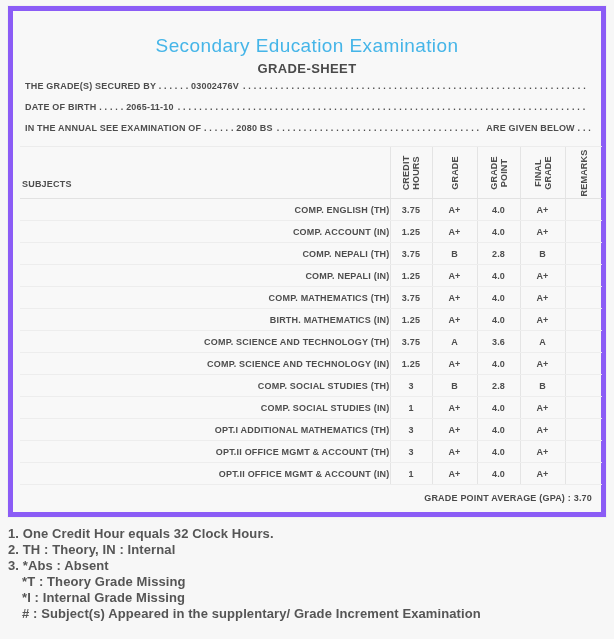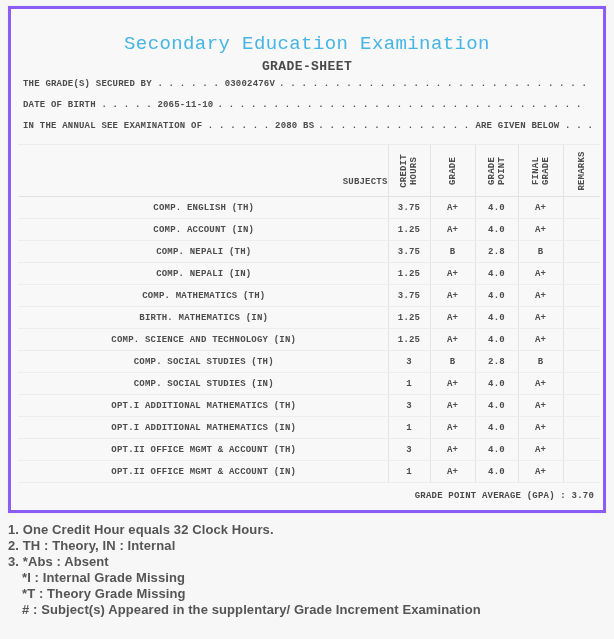--- a/index.html
+++ b/index.html
@@ -8,24 +8,23 @@
     width: 614px;
     height: 639px;
     overflow: hidden;
     background: #f7f7f7;
     font-family: "Liberation Sans", sans-serif;
     color: #4d4d4d;
   }
   .panel {
     margin: 6px 8px 0 8px;
     background: #f8f8f8;
-    border: 3px solid #8b5cf6;
+    border: 5px solid #8b5cf6;
     box-shadow: 0 0 0 1px #f1f1f1;
     padding-bottom: 9px;
-    font-family: Liberation Mono, monospace;
   }
   .title {
     padding-top: 24px;
     text-align: center;
     font-size: 19px;
     line-height: 22px;
     font-weight: 400;
     letter-spacing: 0.4px;
     color: #45b5e8;
   }
@@ -71,21 +70,20 @@
     font-size: 9px;
     font-weight: 700;
     letter-spacing: 0.2px;
     color: #4d4d4d;
     padding: 0;
   }
   .grade-table thead th {
     height: 42px;
     border-top: 1px solid #ececec;
     border-bottom: 1px solid #e2e2e2;
-    text-align: right;
   }
   .grade-table th:not(:first-child),
   .grade-table td:not(:first-child) {
     border-left: 1px solid #e4e4e4;
     text-align: center;
   }
   .th-subjects {
     text-align: left;
     vertical-align: bottom;
     padding-left: 2px !important;
@@ -100,21 +98,21 @@
     transform: translate(-50%, -50%) rotate(-90deg);
     white-space: pre-line;
     text-align: center;
     line-height: 10px;
   }
   .grade-table tbody td {
     height: 21px;
     border-bottom: 1px solid #ededed;
   }
   .grade-table tbody td:first-child {
-    text-align: center;
+    text-align: right;
     padding-left: 2px;
   }
   .gpa-row {
     margin: 8px 9px 0 0;
     text-align: right;
     font-size: 9px;
     font-weight: 700;
     letter-spacing: 0.2px;
     color: #4a4a4a;
   }
@@ -229,20 +227,28 @@
         </tr>
         <tr>
           <td>BIRTH. MATHEMATICS (IN)</td>
           <td>1.25</td>
           <td>A+</td>
           <td>4.0</td>
           <td>A+</td>
           <td></td>
         </tr>
         <tr>
+          <td>COMP. SCIENCE AND TECHNOLOGY (TH)</td>
+          <td>3.75</td>
+          <td>A</td>
+          <td>3.6</td>
+          <td>A</td>
+          <td></td>
+        </tr>
+        <tr>
           <td>COMP. SCIENCE AND TECHNOLOGY (IN)</td>
           <td>1.25</td>
           <td>A+</td>
           <td>4.0</td>
           <td>A+</td>
           <td></td>
         </tr>
         <tr>
           <td>COMP. SOCIAL STUDIES (TH)</td>
           <td>3</td>
@@ -261,28 +267,20 @@
         </tr>
         <tr>
           <td>OPT.I ADDITIONAL MATHEMATICS (TH)</td>
           <td>3</td>
           <td>A+</td>
           <td>4.0</td>
           <td>A+</td>
           <td></td>
         </tr>
         <tr>
-          <td>OPT.I ADDITIONAL MATHEMATICS (IN)</td>
-          <td>1</td>
-          <td>A+</td>
-          <td>4.0</td>
-          <td>A+</td>
-          <td></td>
-        </tr>
-        <tr>
           <td>OPT.II OFFICE MGMT &amp; ACCOUNT (TH)</td>
           <td>3</td>
           <td>A+</td>
           <td>4.0</td>
           <td>A+</td>
           <td></td>
         </tr>
         <tr>
           <td>OPT.II OFFICE MGMT &amp; ACCOUNT (IN)</td>
           <td>1</td>
@@ -298,17 +296,17 @@
     <span>GRADE POINT AVERAGE (GPA) :</span>
     <span>3.70</span>
   </div>
 
 </div>
 
 <div class="footer">
   <div class="note">1. One Credit Hour equals 32 Clock Hours.</div>
   <div class="note">2. TH : Theory, IN : Internal</div>
   <div class="note">3. *Abs : Absent</div>
+  <div class="note indent">*T : Theory Grade Missing</div>
   <div class="note indent">*I : Internal Grade Missing</div>
-  <div class="note indent">*T : Theory Grade Missing</div>
   <div class="note indent"># : Subject(s) Appeared in the supplentary/ Grade Increment Examination</div>
 
 </div>
 
 </body></html>

